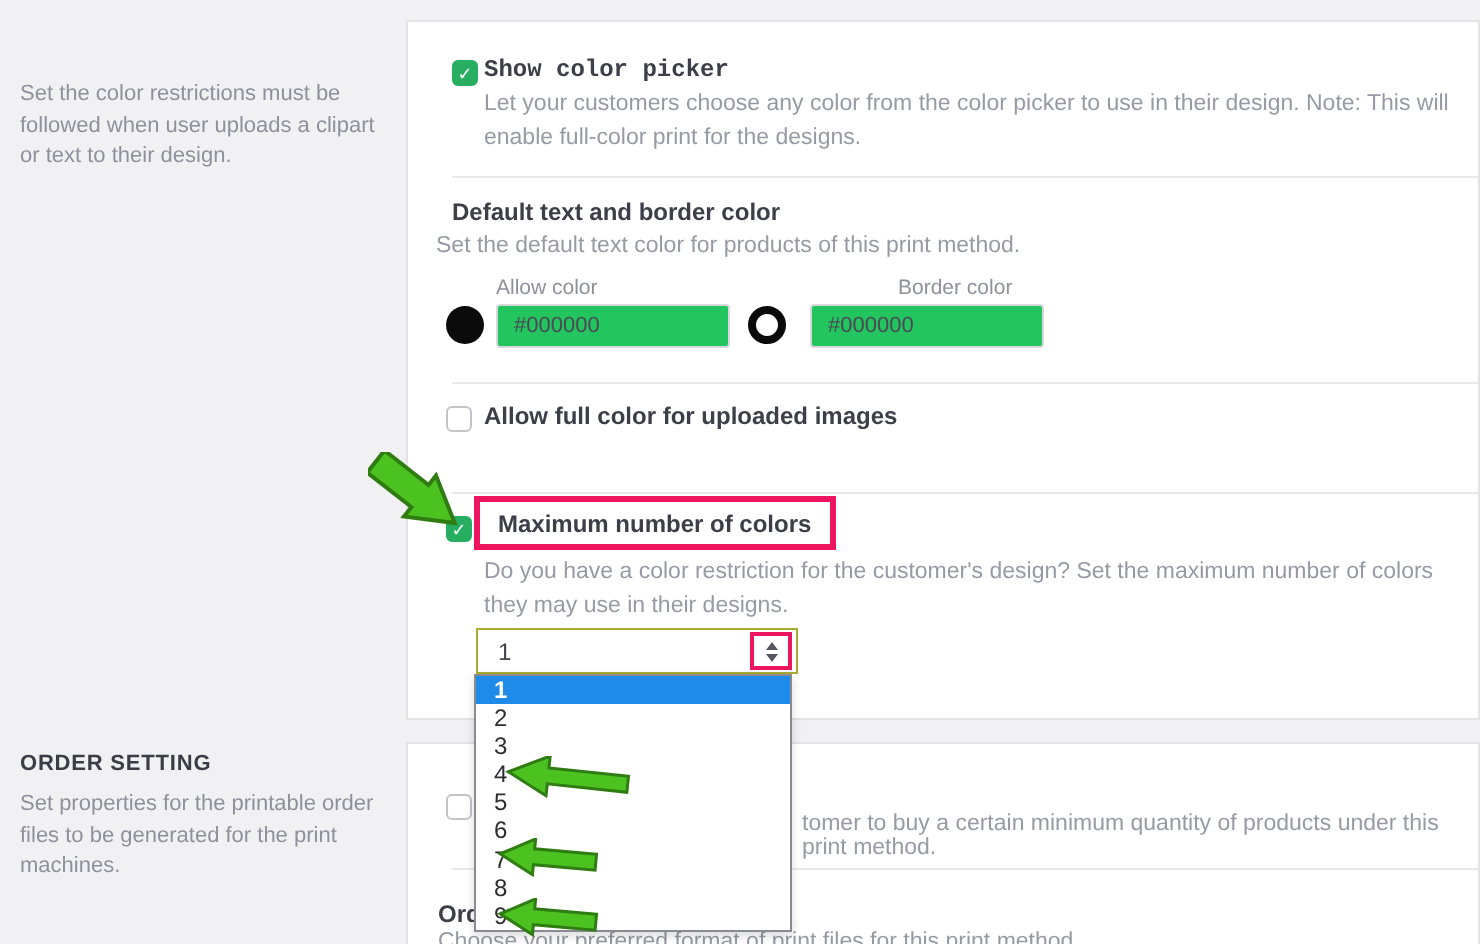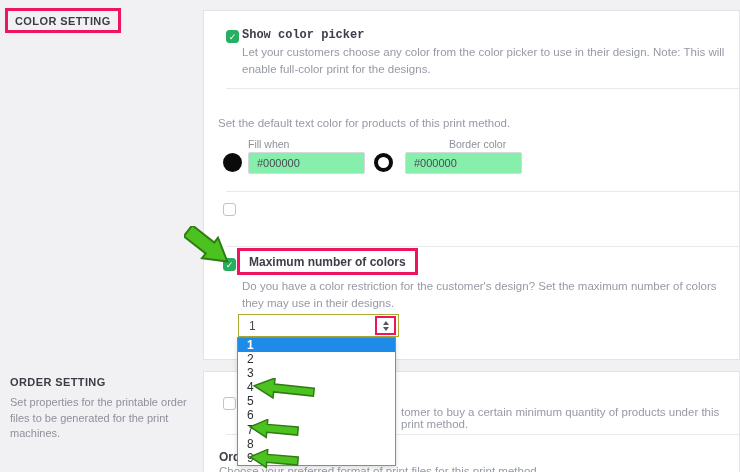--- a/index.html
+++ b/index.html
@@ -21,21 +21,21 @@
 
   .chk { position:absolute; width:13px; height:13px; border-radius:3px; }
   .chk.on { background:#27ae60; border:1px solid #27ae60; color:#fff; font-size:9px; line-height:12px; text-align:center; }
   .chk.off { background:#fff; border:1px solid #c3c3ca; }
 
   .blabel { position:absolute; font-size:12px; font-weight:bold; color:#3d3e48; }
   .gdesc { position:absolute; font-size:11.5px; color:#979aa4; line-height:1.45; }
   .slabel { position:absolute; font-size:10.5px; color:#8f909b; }
 
   .cinput { position:absolute; width:117px; height:22px; border:1px solid #d7d7dc; border-radius:2px;
-            font-family:"Liberation Sans",sans-serif; font-size:11px; color:#4a4b54; padding-left:8px; background:#86efac; }
+            font-family:"Liberation Sans",sans-serif; font-size:11px; color:#4a4b54; padding-left:8px; background:#22c55e; }
   .swatch-fill { position:absolute; width:19px; height:19px; border-radius:50%; background:#0b0b0b; }
   .swatch-ring { position:absolute; width:19px; height:19px; border-radius:50%; background:#fff; border:4px solid #0b0b0b; }
 
   .pink-box { border:3px solid #ed155f; }
   #max-colors-labelbox { position:absolute; left:33px; top:237px; padding:4px 9px 3px 9px; }
   #max-colors-labelbox .blabel { position:static;text-align:right; }
 
   
   #max-colors-select { position:absolute; left:34px; top:303px; width:161px; height:23px; background:#fff;
                        border:1px solid #a9ab33; cursor:pointer; }
@@ -55,48 +55,48 @@
   .annot { position:absolute; z-index:20; pointer-events:none; }
 
   
   .frag { position:absolute; font-size:11.5px; color:#979aa4; }
 </style>
 </head>
 <body>
 
 <div id="stage">
 
-  <div class="side-title-box pink-box" style="left:5px; top:8px;">
-    <div class="side-title">COLOR SETTING</div>
-  </div>
+  <div class="side-desc" style="left:10px; top:40px; width:186px;">Set the color restrictions must be followed when user uploads a clipart or text to their design.</div>
 
   <div class="side-title" style="position:absolute; left:10px; top:376px;">ORDER SETTING</div>
   <div class="side-desc" style="left:10px; top:395px; width:178px;">Set properties for the printable order files to be generated for the print machines.</div>
 
   <div class="card" id="card-color">
 
     <div class="chk on" style="left:22px; top:19px;"><span>✓</span></div>
     <div class="blabel" style="left:38px; top:17px;font-family:Liberation Mono, monospace;">Show color picker</div>
     <div class="gdesc" style="left:38px; top:33px; width:484px;">Let your customers choose any color from the color picker to use in their design. Note: This will enable full-color print for the designs.</div>
 
     <div class="divider" style="top:77px;"></div>
 
+    <div class="blabel" style="left:22px; top:88px;">Default text and border color</div>
     <div class="gdesc" style="left:14px; top:104px; width:484px;">Set the default text color for products of this print method.</div>
 
-    <div class="slabel" style="left:44px; top:127px;">Fill when</div>
+    <div class="slabel" style="left:44px; top:127px;">Allow color</div>
     <div class="swatch-fill" style="left:19px; top:142px;"></div>
     <input class="cinput" style="left: 44px; top: 141px;" value="#000000">
 
     <div class="swatch-ring" style="left:170px; top:142px;"></div>
     <div class="slabel" style="left:201px; top:127px;padding-left:44px;">Border color</div>
     <input class="cinput" style="left: 201px; top: 141px;" value="#000000">
 
     <div class="divider" style="top:180px;"></div>
 
     <div class="chk off" style="left:19px; top:192px;"></div>
+    <div class="blabel" style="left:38px; top:190px;">Allow full color for uploaded images</div>
 
     <div class="divider" style="top:235px;"></div>
 
     <div class="chk on" style="left:19px; top:247px;"><span>✓</span></div>
     <div id="max-colors-labelbox" class="pink-box">
       <div class="blabel">Maximum number of colors</div>
     </div>
     <div class="gdesc" style="left:38px; top:267px; width:482px;">Do you have a color restriction for the customer's design? Set the maximum number of colors they may use in their designs.</div>
 
     <div id="max-colors-select">

